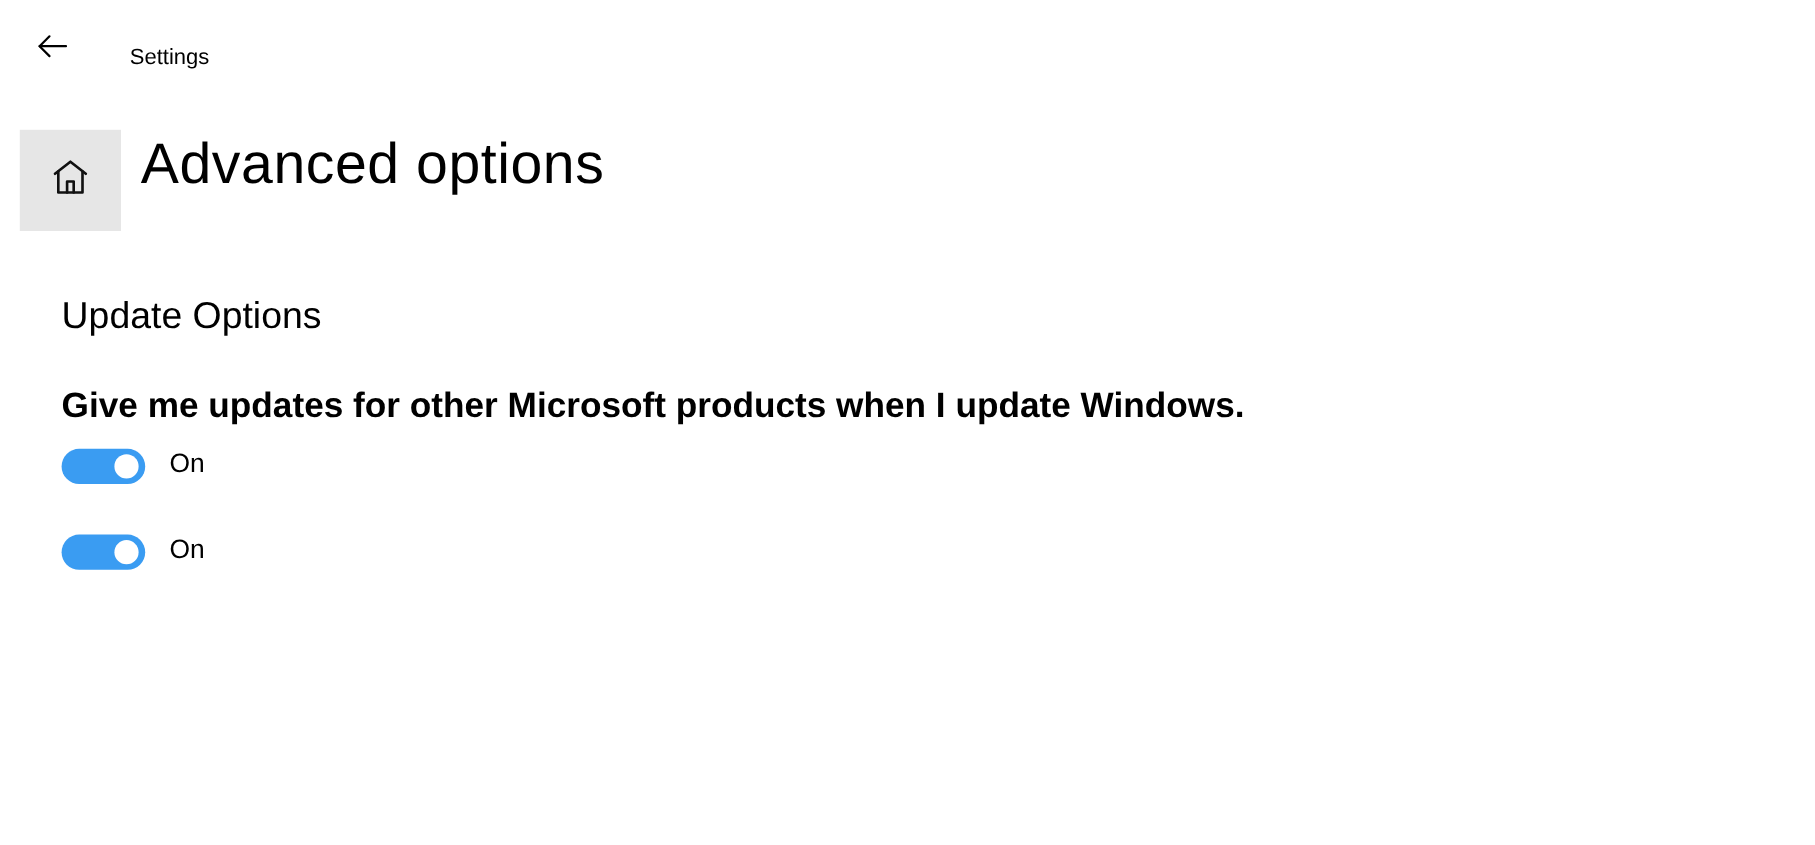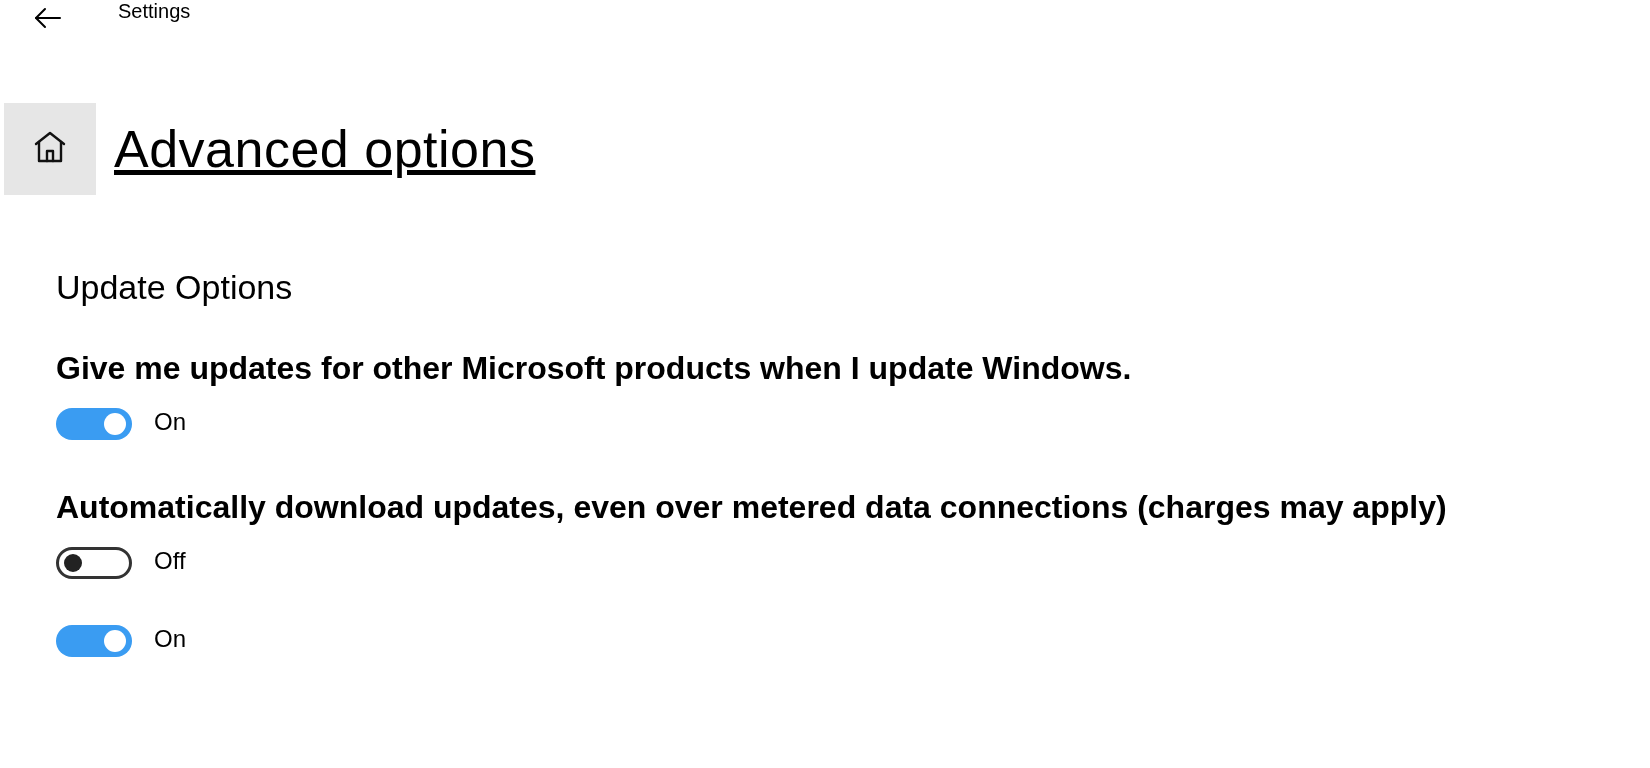--- a/index.html
+++ b/index.html
@@ -10,45 +10,44 @@
     height: 768px;
     background: #ffffff;
     font-family: "Segoe UI", "Segoe UI Variable", Arial, sans-serif;
     color: #000000;
     -webkit-font-smoothing: antialiased;
   }
 
   
   .top-bar {
     display: flex;
-    align-items: flex-start;
+    align-items: flex-end;
     height: 64px;
     padding-left: 28px;
   }
   .back-btn {
     width: 40px;
     height: 40px;
     display: flex;
     align-items: center;
     justify-content: center;
     cursor: pointer;
   }
   .back-btn svg { stroke: #000; }
   .top-title {
     font-size: 20px;
     margin-left: 50px;
   }
 
   
   .heading-row {
     display: flex;
-    align-items: center;
+    align-items: flex-end;
     margin-top: 24px;
-    padding-left: 4px;
-    text-decoration: underline;
+    padding-left: 18px;
   }
   .home-box {
     width: 92px;
     height: 92px;
     background: #e6e6e6;
     display: flex;
     align-items: center;
     justify-content: center;
     cursor: pointer;
   }
@@ -157,29 +156,20 @@
   <div class="option-block">
     <div class="option-desc">Give me updates for other Microsoft products when I update Windows.</div>
     <div class="toggle-row">
       <div class="toggle on">
         <div class="thumb"></div>
       </div>
       <div class="toggle-label">On</div>
     </div>
   </div>
 
-  <div class="option-block">
-    <div class="option-desc">Automatically download updates, even over metered data connections (charges may apply)</div>
-    <div class="toggle-row">
-      <div class="toggle off">
-        <div class="thumb"></div>
-      </div>
-      <div class="toggle-label">Off</div>
-    </div>
-  </div>
 
   <div class="option-block">
     <div class="toggle-row">
       <div class="toggle on">
         <div class="thumb"></div>
       </div>
       <div class="toggle-label">On</div>
     </div>
   </div>
 </div>

